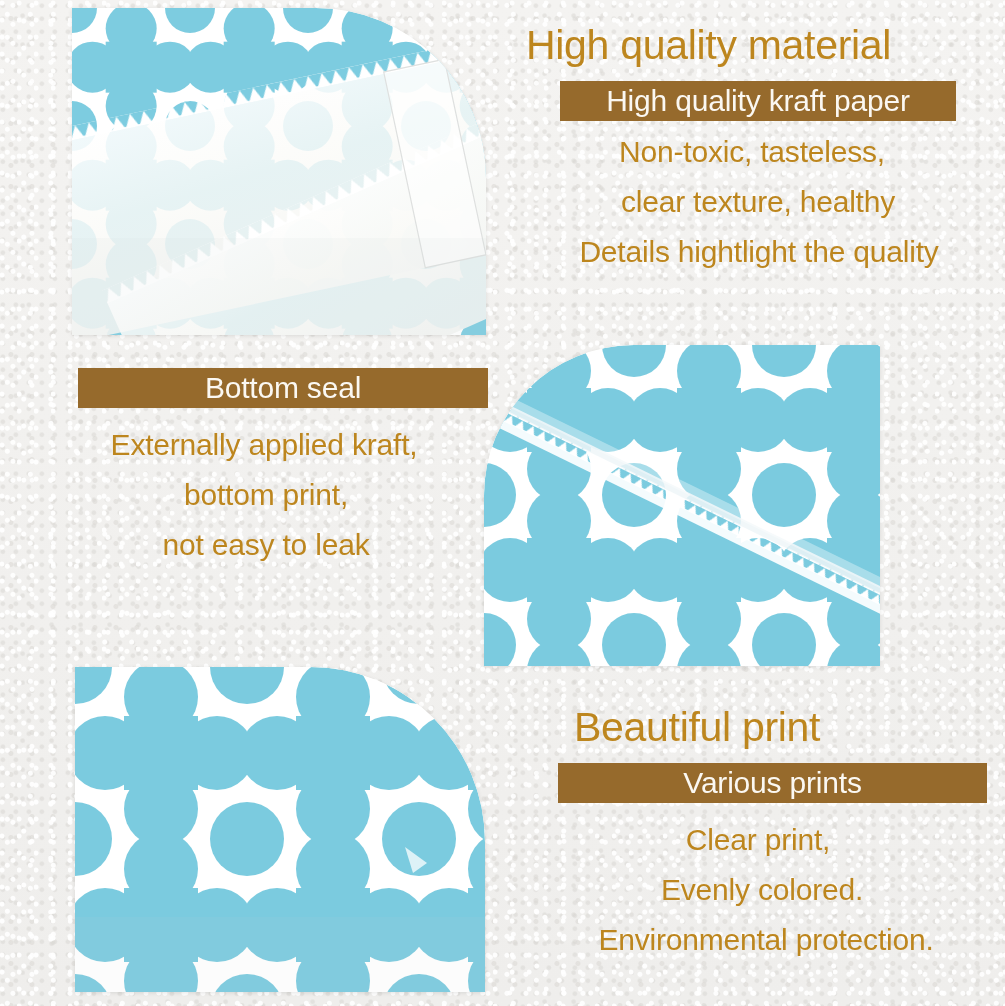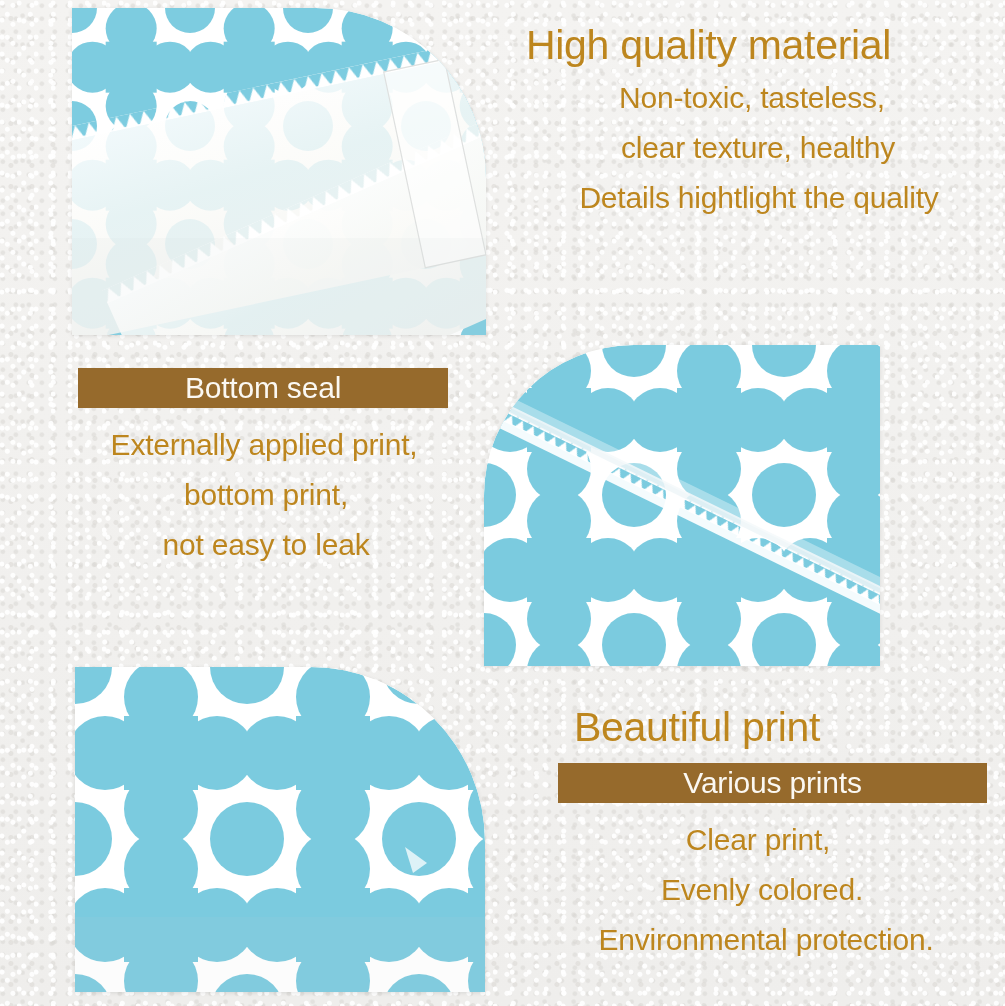--- a/index.html
+++ b/index.html
@@ -79,21 +79,21 @@
   .sec1 { left: 524px; top: 24px; width: 470px; }
   .sec1 .heading { text-align: left; padding-left: 2px; }
   .sec1 .banner  { margin: 14px 0 0 36px; width: 396px; }
   .sec1 .lines   { margin-top: 6px; text-align: center; }
   .sec1 .lines .bodyline:nth-child(1) { margin-left: -14px; }
   .sec1 .lines .bodyline:nth-child(2) { margin-left: -2px; }
 
   
   .sec2 { left: 66px; top: 352px; width: 400px; }
   .sec2 .heading { text-align: left; padding-left: 10px; }
-  .sec2 .banner  { margin: 16px 0 0 12px; width: 370px; }
+  .sec2 .banner  { margin: 16px 0 0 12px; width: 410px; }
   .sec2 .lines   { margin-top: 12px; text-align: center; }
   .sec2 .lines .bodyline:nth-child(1) { margin-left: -4px; }
 
   
   .sec3 { left: 546px; top: 706px; width: 440px; }
   .sec3 .heading { text-align: left; padding-left: 28px; }
   .sec3 .banner  { margin: 14px 0 0 12px; width: 429px; }
   .sec3 .lines   { margin-top: 12px; text-align: center; }
   .sec3 .lines .bodyline:nth-child(1) { margin-left: -16px; }
   .sec3 .lines .bodyline:nth-child(2) { margin-left: -8px; }
@@ -243,31 +243,32 @@
 
         <path d="M330 180 L352 196 L338 206 Z" fill="#ffffff" opacity="0.75"></path>
         <rect x="0" y="0" width="410" height="325" fill="#ffffff" opacity="0.05"></rect>
         <rect x="0" y="250" width="410" height="75" fill="#cfd6d8" opacity="0.07"></rect>
       </g>
     </svg>
   </div>
 
   <div class="block sec1">
     <div class="heading">High quality material</div>
+    <div class="banner">High quality kraft paper</div>
     <div class="lines">
       <div class="bodyline">Non-toxic, tasteless,</div>
       <div class="bodyline">clear texture, healthy</div>
       <div class="bodyline">Details hightlight the quality</div>
     </div>
   </div>
 
   <div class="block sec2">
     <div class="banner">Bottom seal</div>
     <div class="lines">
-      <div class="bodyline">Externally applied print,</div>
+      <div class="bodyline">Externally applied kraft,</div>
       <div class="bodyline">bottom print,</div>
       <div class="bodyline">not easy to leak</div>
     </div>
   </div>
 
   <div class="block sec3">
     <div class="heading">Beautiful print</div>
     <div class="banner">Various prints</div>
     <div class="lines">
       <div class="bodyline">Clear print,</div>

